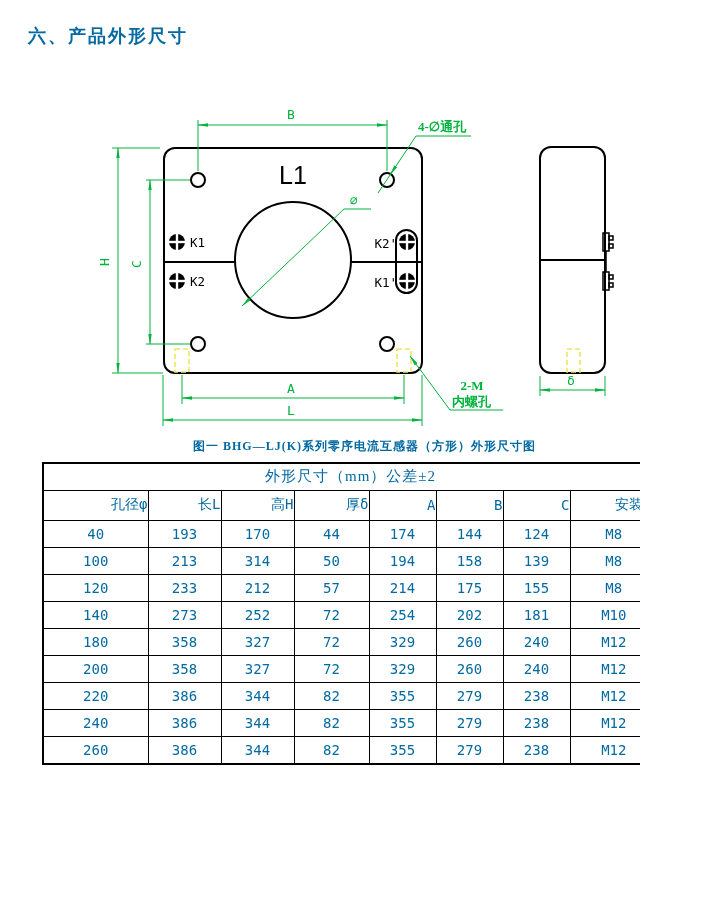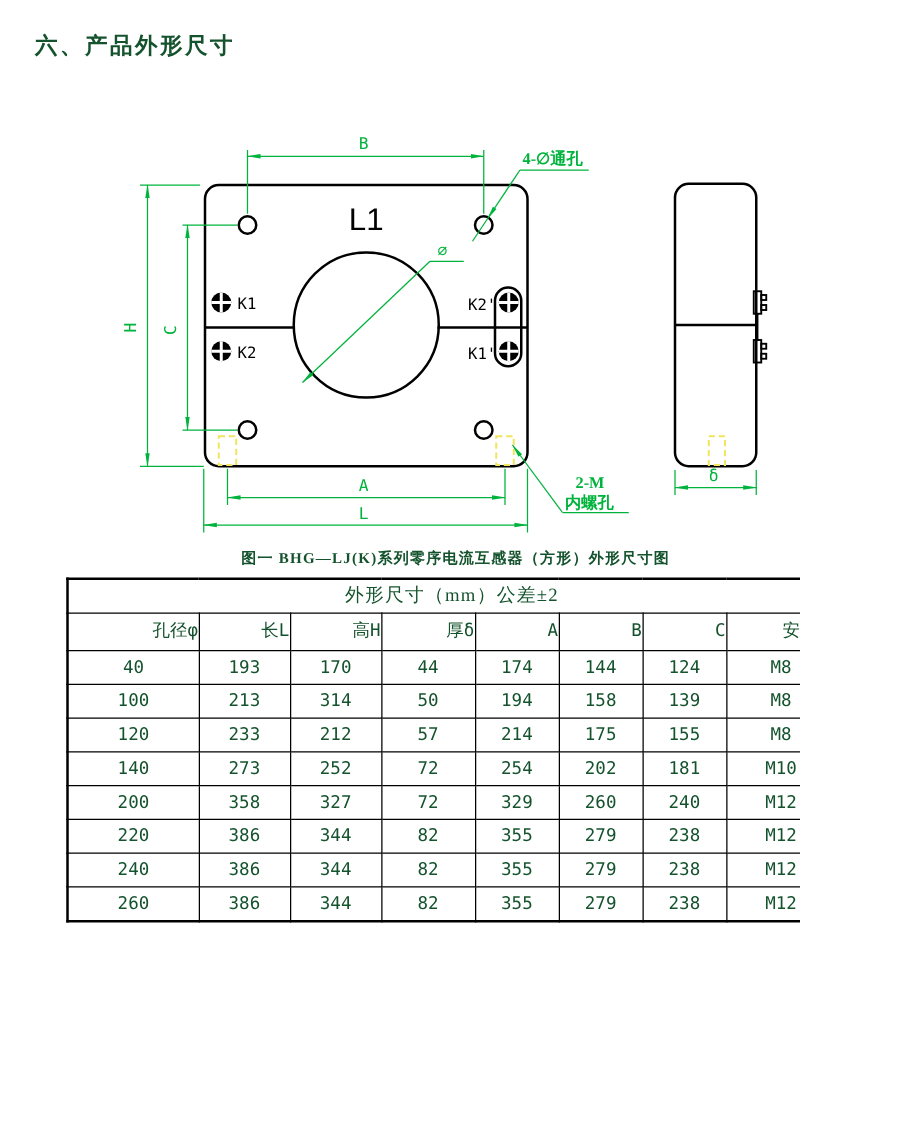--- a/index.html
+++ b/index.html
@@ -1,23 +1,23 @@
 <!DOCTYPE html>
 <html><head>
 <meta charset="utf-8">
 <style>
   html,body{margin:0;padding:0;background:#ffffff;}
   #page{position:relative;width:640px;height:900px;background:#ffffff;overflow:hidden;
-        font-family:"Liberation Serif", serif;color:#14532d;}
+        font-family:"Liberation Serif", serif;color:#0369a1;}
   #doc-title{position:absolute;left:28px;top:24px;font-size:18px;font-weight:bold;
              letter-spacing:2px;font-family:"Liberation Serif", serif;}
   #drawing-svg{position:absolute;left:0;top:0;}
   #fig-caption{position:absolute;left:57px;top:438px;width:615px;text-align:center;
                font-size:12px;font-weight:bold;letter-spacing:1px;}
-  #dim-table{position:absolute;left:53px;top:462px;width:615px;border-collapse:collapse;
+  #dim-table{position:absolute;left:42px;top:462px;width:615px;border-collapse:collapse;
              table-layout:fixed;font-family:"DejaVu Sans Mono","DejaVu Sans",sans-serif;}
   #dim-table td,#dim-table th{border:1px solid #000;text-align:center;vertical-align:middle;
              padding:0;font-weight:normal;}
   #dim-table{border:2px solid #000;}
   #dim-table .t-title{height:27px;font-size:15px;font-weight:bold;
              font-family:"Liberation Serif",serif;letter-spacing:1px;}
   #dim-table .t-head td{height:29px;font-size:14px;text-align:right;}
   #dim-table .t-row td{height:26px;font-size:14px;}
   text{fill:#000;}
   .dimtxt{fill:#00b33c;font-family:"DejaVu Sans Mono",monospace;font-size:13px;}
@@ -215,20 +215,30 @@
           <td>140</td>
           <td>273</td>
           <td>252</td>
           <td>72</td>
           <td>254</td>
           <td>202</td>
           <td>181</td>
           <td>M10</td>
         </tr>
         <tr class="t-row">
+          <td>180</td>
+          <td>358</td>
+          <td>327</td>
+          <td>72</td>
+          <td>329</td>
+          <td>260</td>
+          <td>240</td>
+          <td>M12</td>
+        </tr>
+        <tr class="t-row">
           <td>200</td>
           <td>358</td>
           <td>327</td>
           <td>72</td>
           <td>329</td>
           <td>260</td>
           <td>240</td>
           <td>M12</td>
         </tr>
         <tr class="t-row">

